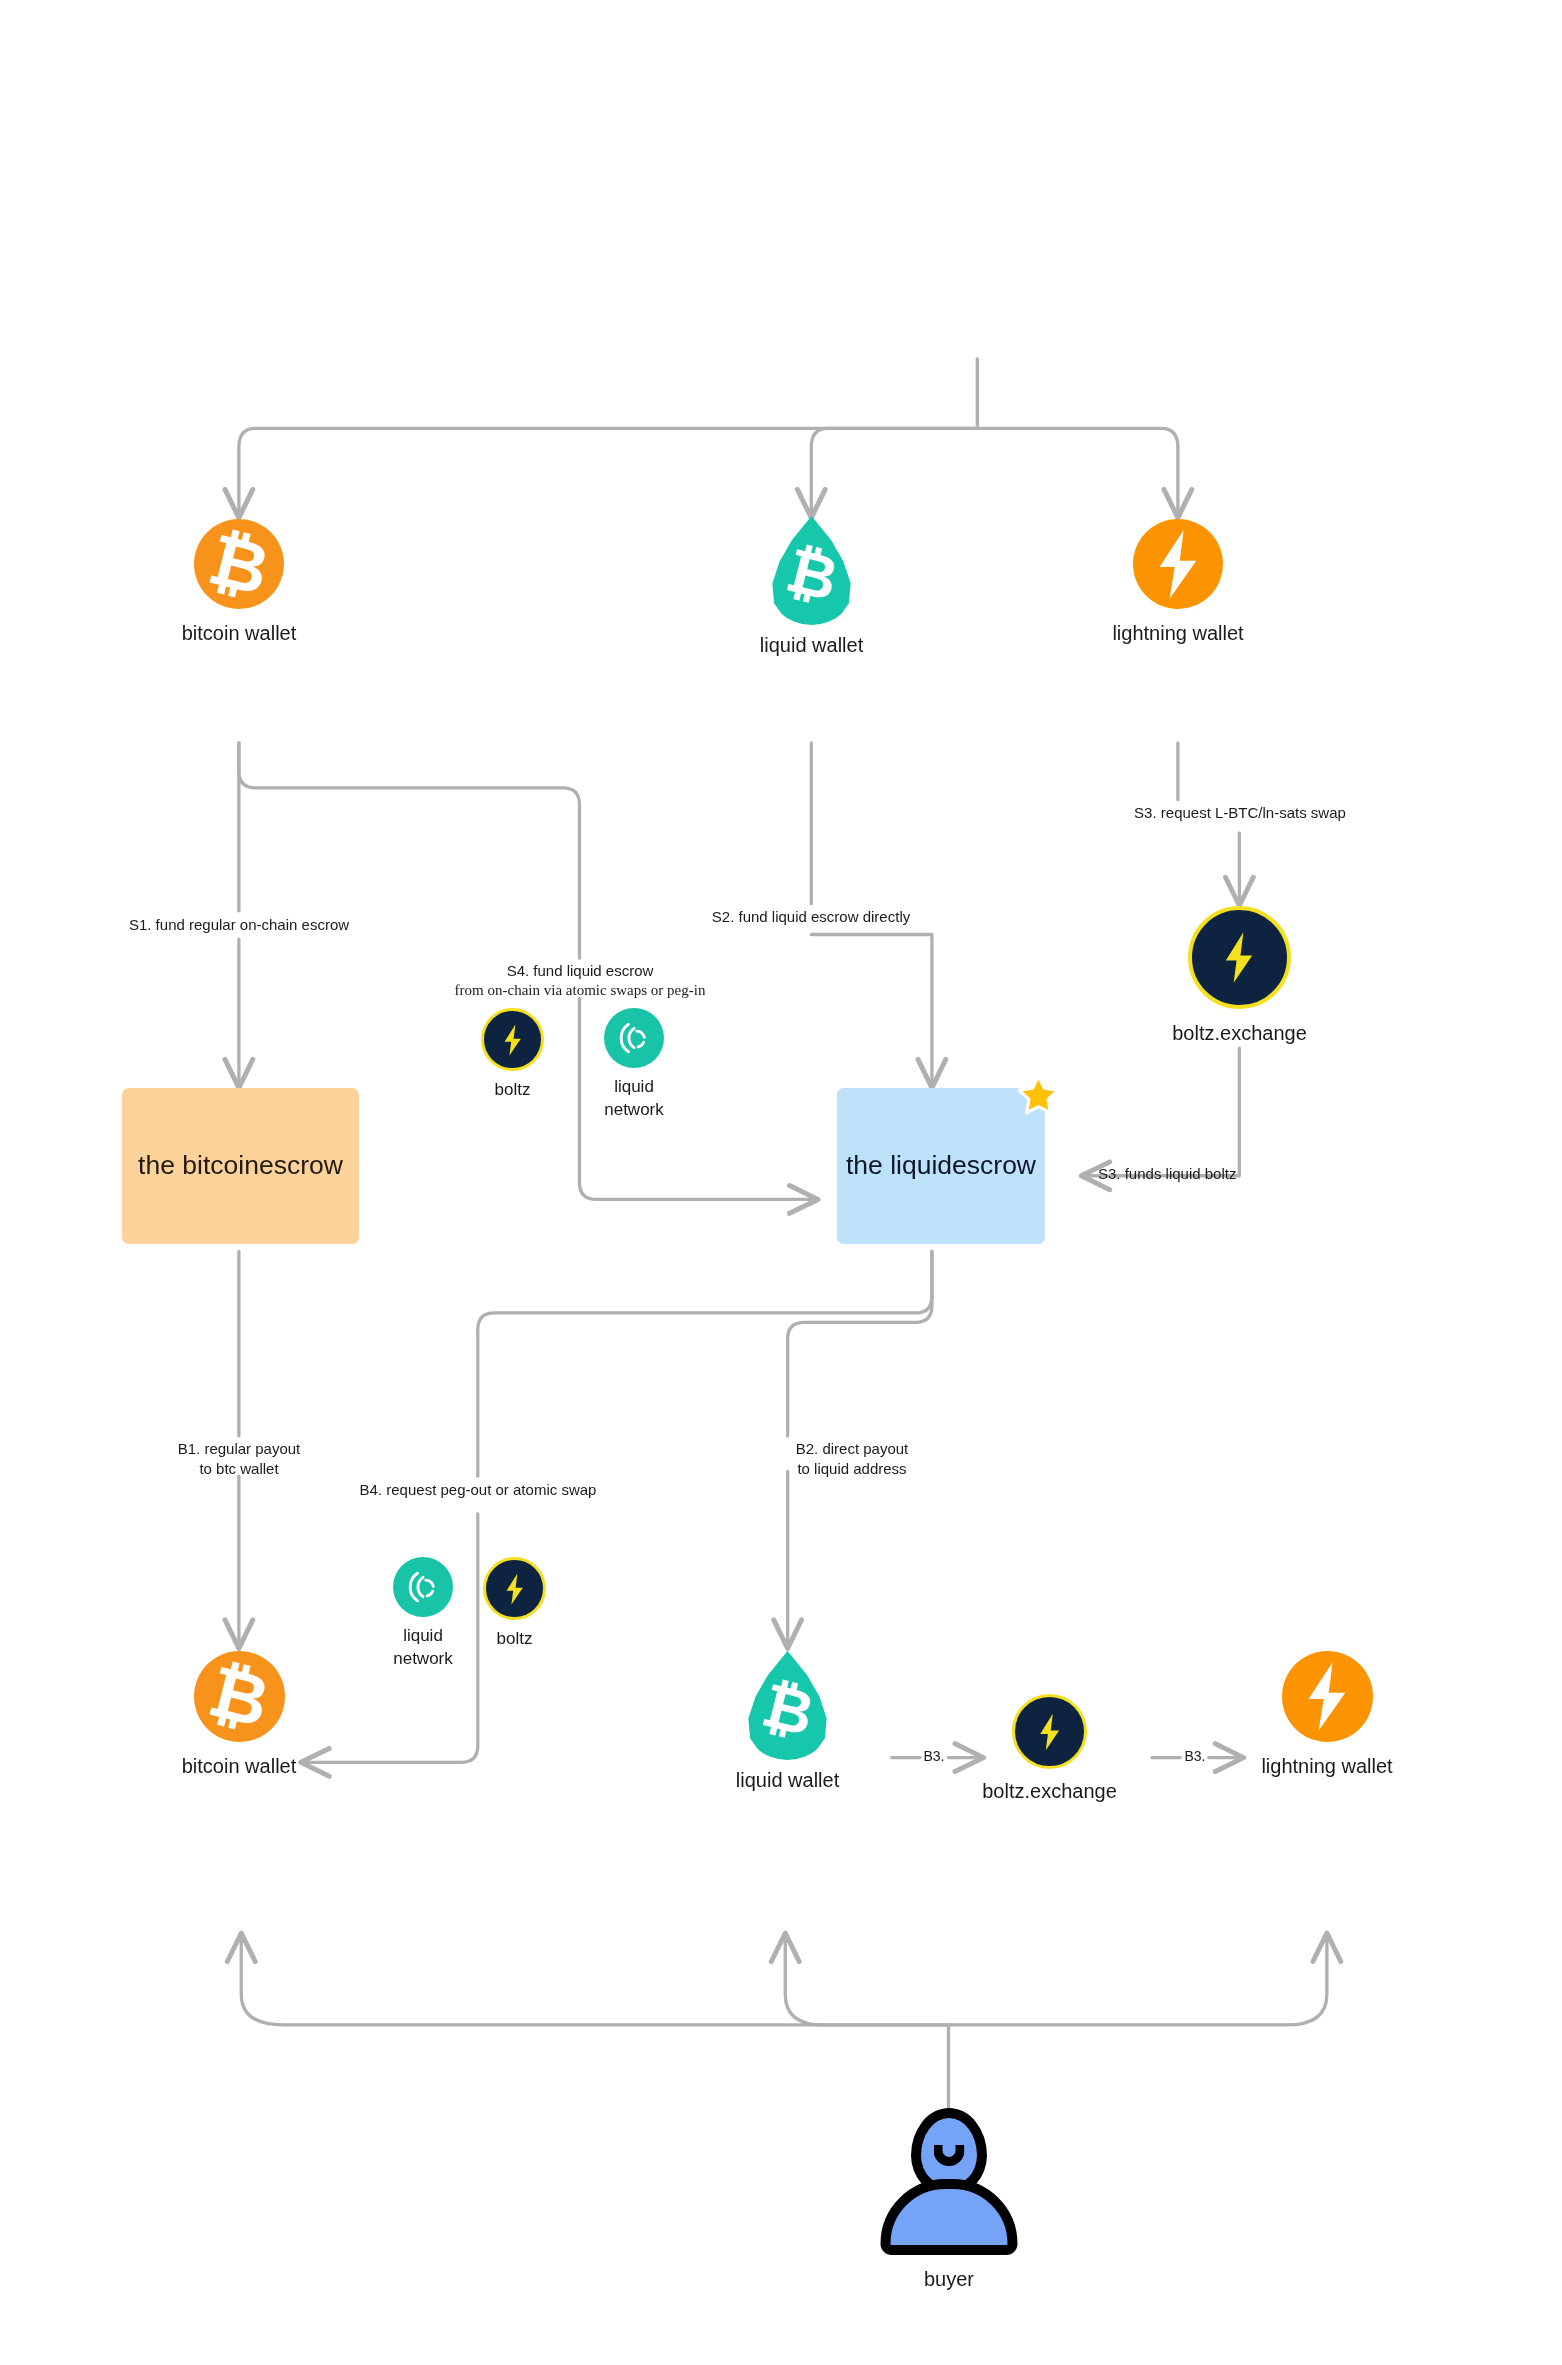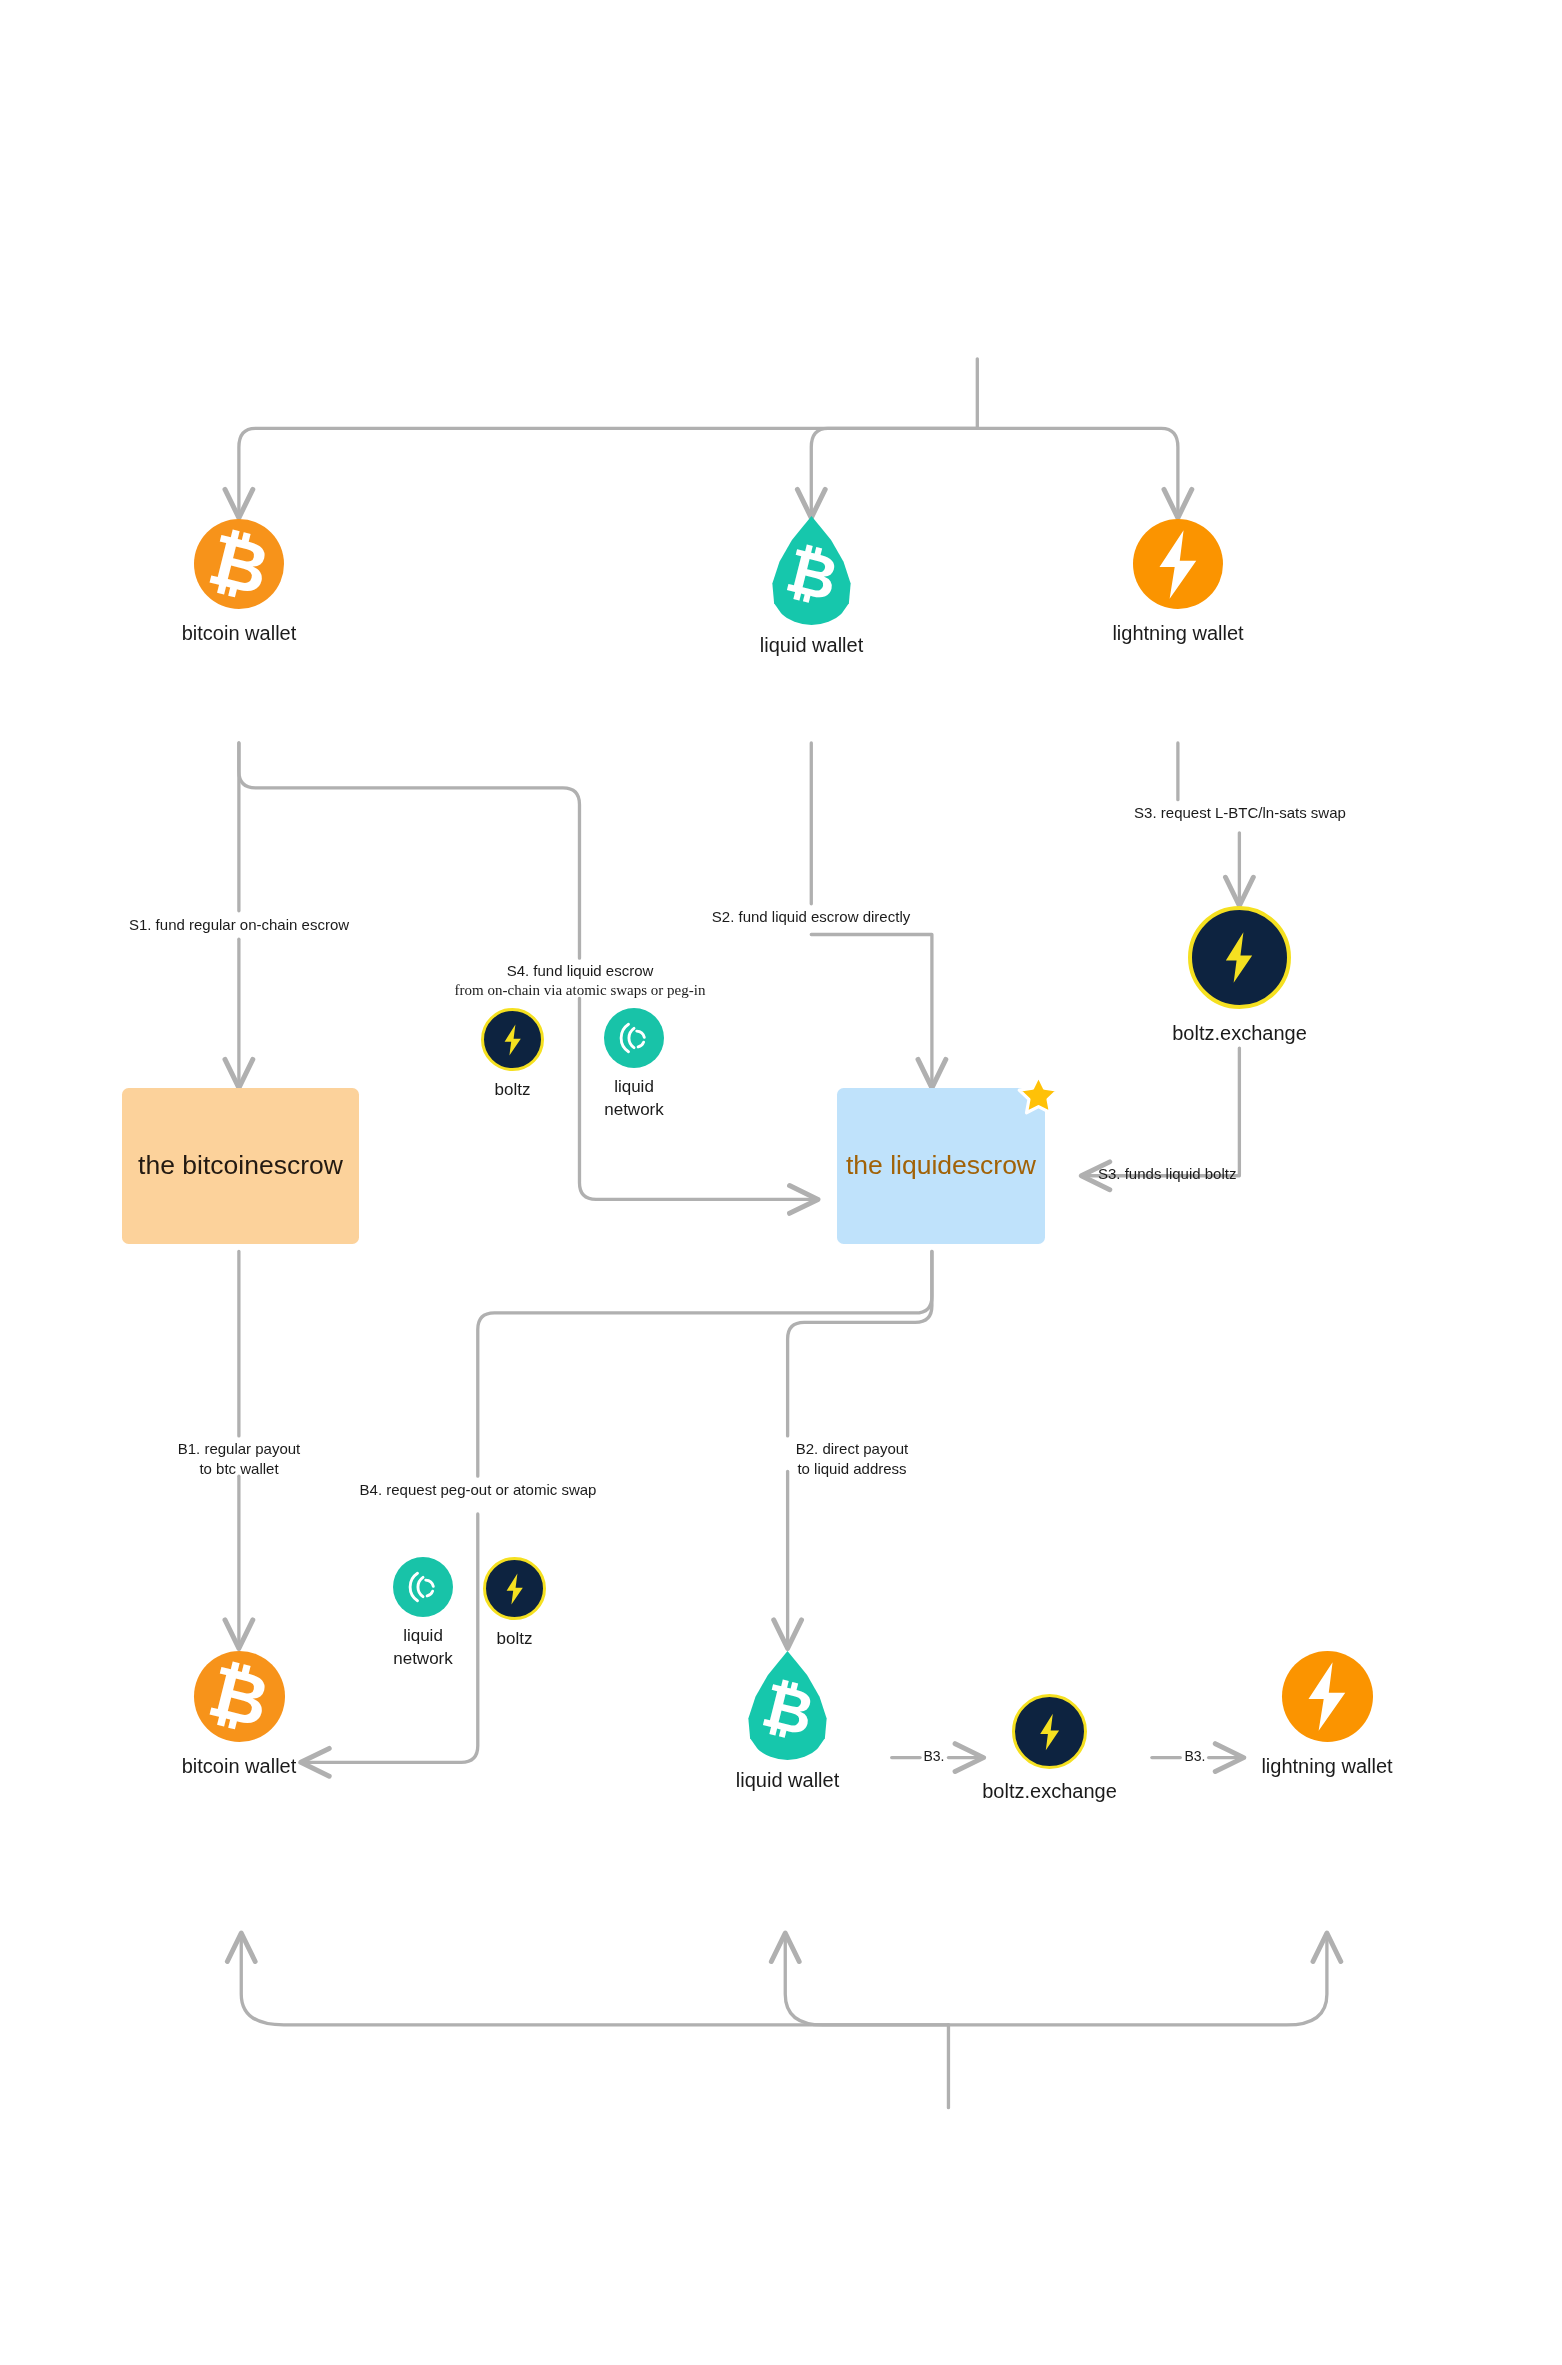--- a/index.html
+++ b/index.html
@@ -38,21 +38,21 @@
   .boltz{border-radius:50%;background:#0d2340;border:4.3px solid #f5e020;display:flex;align-items:center;justify-content:center;}
 
   
   .lqnet{border-radius:50%;background:#18c3a8;display:flex;align-items:center;justify-content:center;}
 
   
   .escrow{position:absolute;border-radius:6.6px;display:flex;align-items:center;justify-content:center;text-align:center;}
   .escrow .etxt{font-size:26.5px;color:#231a12;line-height:1.85;}
   .escrow.btc{background:#fcd29b;}
   .escrow.lq{background:#bfe2fb;}
-  .escrow.lq .etxt{color:#a16207;}
+  .escrow.lq .etxt{color:#0f172a;}
 
   .star{position:absolute;width:45px;height:45px;}
 
   .edge-label{position:absolute;font-size:15px;color:#1b1b1b;text-align:center;line-height:1.55;white-space:nowrap;transform:translateX(-50%);}
   .edge-label.lft{transform:none;}
   .tiny{font-size:14px;}
 </style>
 </head>
 <body>
 
@@ -231,20 +231,28 @@
 
   <div class="node" style="left:1282px;top:1651px;width:90px;">
     <div class="coin ln" style="width:91px;height:91px;">
       <svg class="bolt" width="53" height="71" viewBox="0 0 40 56">
         <path d="M24 1 L5 30 L17 30 L13 55 L34 25 L21 25 Z" fill="#ffffff"></path>
       </svg>
     </div>
     <div class="nlabel">lightning wallet</div>
   </div>
 
+  <div class="node" style="left:878px;top:2108px;width:142px;">
+    <div class="person">
+      <div class="head"></div>
+      <div class="mouth"></div>
+      <div class="body"></div>
+    </div>
+    <div class="nlabel">buyer</div>
+  </div>
 
   <div class="edge-label" style="left:239px;top:913px;">S1. fund regular on-chain escrow</div>
 
   <div class="edge-label" style="left:811px;top:905px;">S2. fund liquid escrow directly</div>
 
   <div class="edge-label" style="left:1240px;top:801px;">S3. request L-BTC/ln-sats swap</div>
 
   <div class="edge-label lft" style="left:1098px;top:1162px;">S3. funds liquid boltz</div>
 
   <div class="edge-label" style="left:580px;top:959px;">S4. fund liquid escrow</div>

